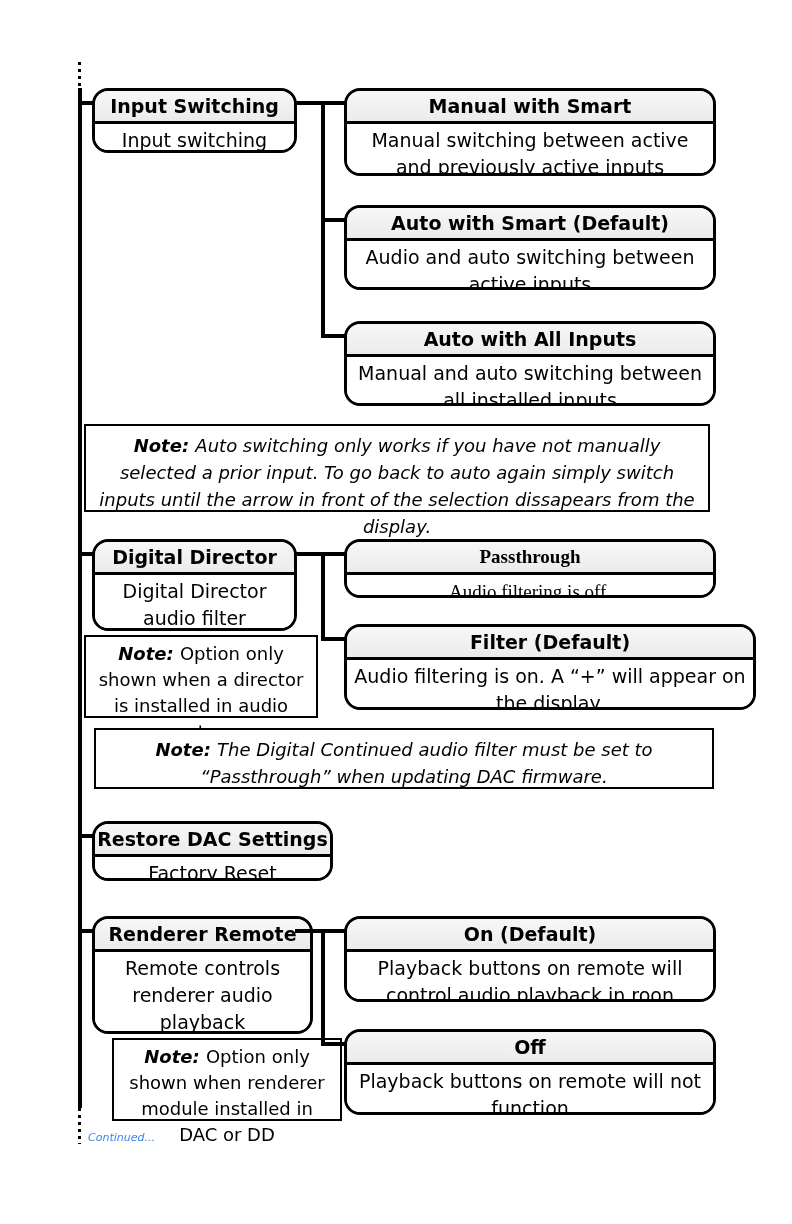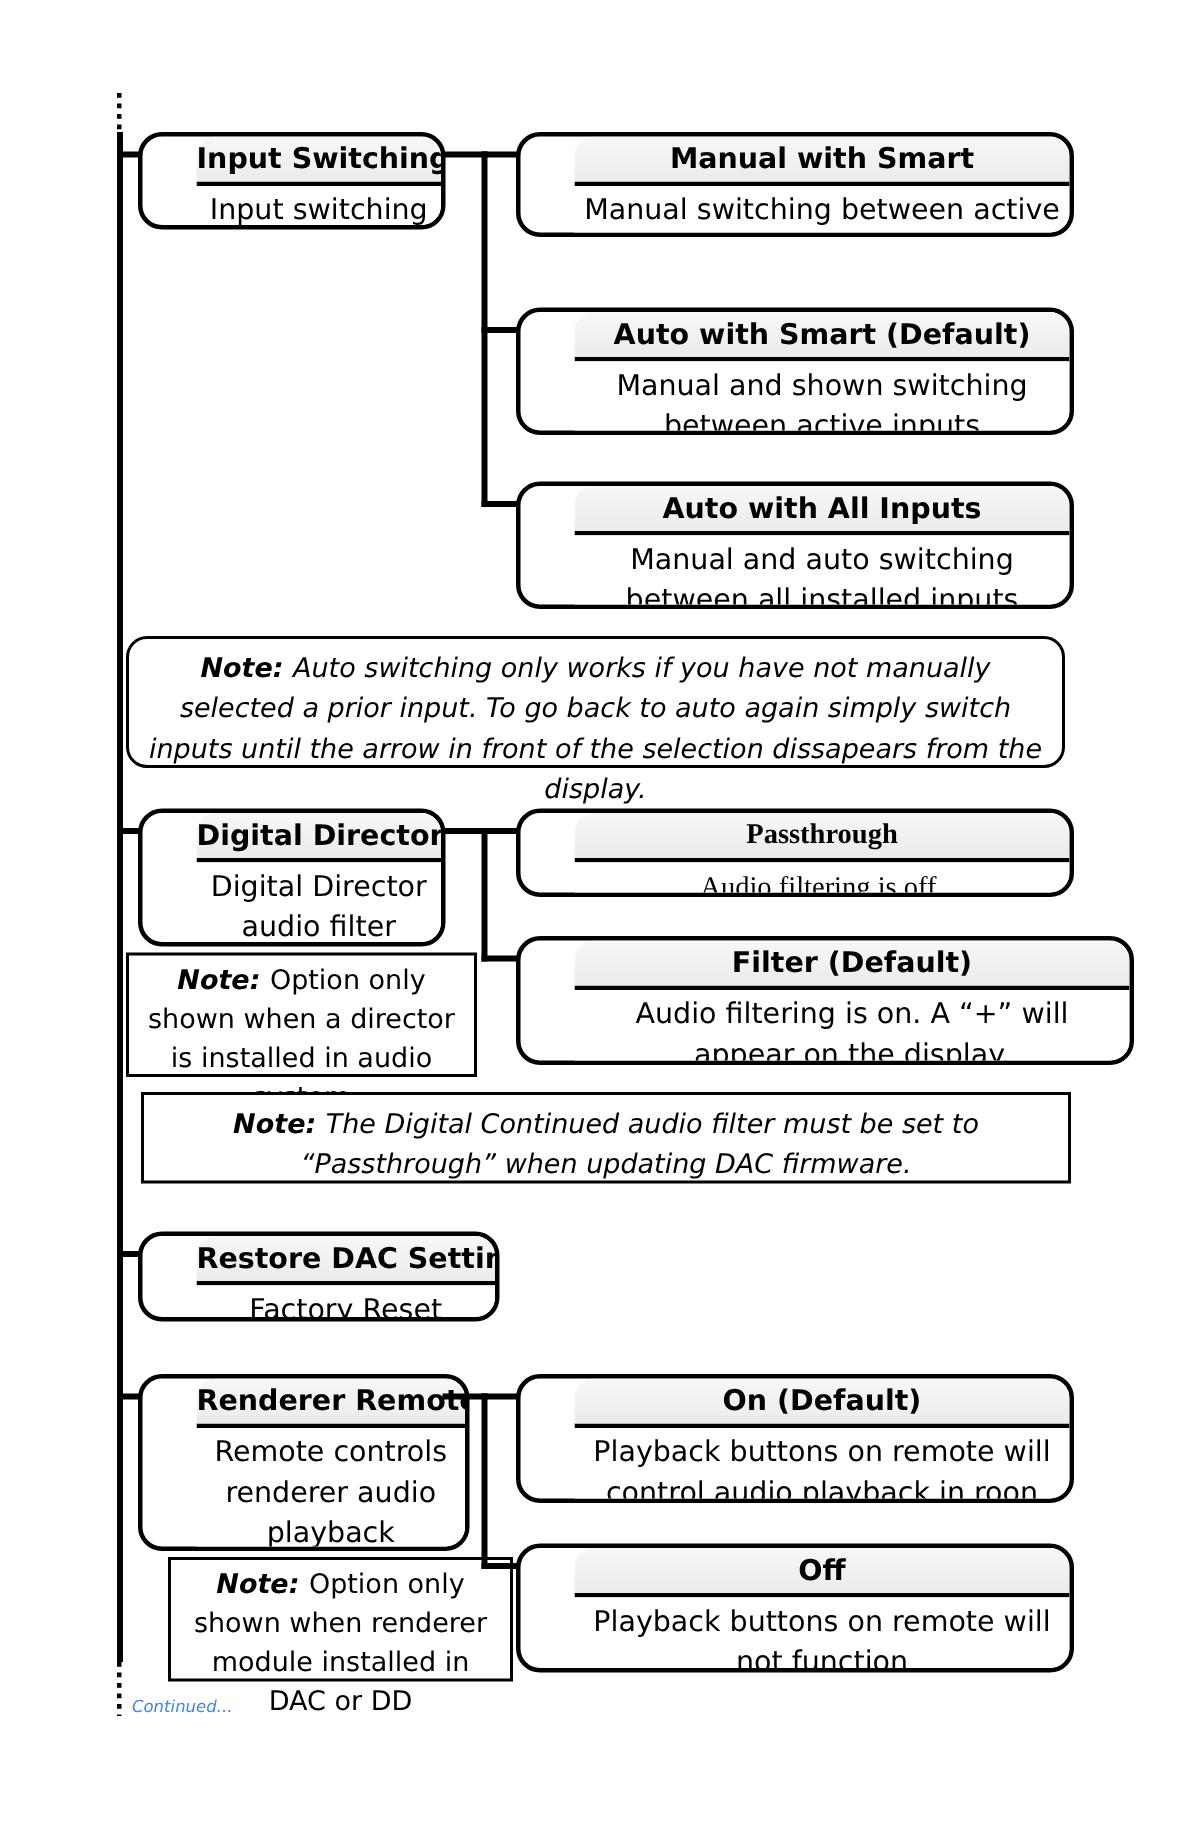--- a/index.html
+++ b/index.html
@@ -35,21 +35,20 @@
   .stub{position:absolute;height:4px;background:#000;}
 
   
   .card{
     position:absolute;
     box-sizing:border-box;
     border:3px solid #000;
     border-radius:16px;
     background:#ffffff;
     overflow:hidden;
-    padding-left:36px;
   }
   .card .hdr{
     box-sizing:border-box;
     background:linear-gradient(to bottom,#f7f7f7 0%,#ebebeb 100%);
     border-bottom:3px solid #000;
     border-radius:13px 13px 0 0;
     font-weight:bold;
     font-size:19px;
     line-height:30px;
     height:33px;
@@ -102,36 +101,36 @@
     <div class="hdr">Input Switching</div>
     <div class="body">Input switching</div>
   </div>
 
   <div class="stub" style="left:295px;top:101px;width:30px;"></div>
   <div class="trunk" style="left:321px;top:101px;height:237px;"></div>
   <div class="branch" style="left:321px;top:101px;width:25px;"></div>
   <div class="branch" style="left:321px;top:218px;width:25px;"></div>
   <div class="branch" style="left:321px;top:334px;width:25px;"></div>
 
-  <div class="card" style="left:344px;top:88px;width:372px;height:70px;">
+  <div class="card" style="left:344px;top:88px;width:372px;height:88px;">
     <div class="hdr">Manual with Smart</div>
     <div class="body">Manual switching between active and previously active inputs</div>
   </div>
 
   <div class="card" style="left:344px;top:205px;width:372px;height:85px;">
     <div class="hdr">Auto with Smart (Default)</div>
-    <div class="body">Manual and shown switching between active inputs</div>
+    <div class="body">Audio and auto switching between active inputs</div>
   </div>
 
   <div class="card" style="left:344px;top:321px;width:372px;height:85px;">
     <div class="hdr">Auto with All Inputs</div>
     <div class="body">Manual and auto switching between all installed inputs</div>
   </div>
 
-  <div class="note italic" style="left:84px;top:424px;width:626px;height:88px;border-radius:14px;">
+  <div class="note italic" style="left:84px;top:424px;width:626px;height:88px;">
     <span class="lbl">Note: </span>
     <span class="txt">Auto switching only works if you have not manually selected a prior input. To go back to auto again simply switch inputs until the arrow in front of the selection dissapears from the display.</span>
   </div>
 
   <div class="stub" style="left:78px;top:552px;width:18px;"></div>
 
   <div class="card" style="left:92px;top:539px;width:205px;height:92px;">
     <div class="hdr">Digital Director</div>
     <div class="body">Digital Director audio filter</div>
   </div>

